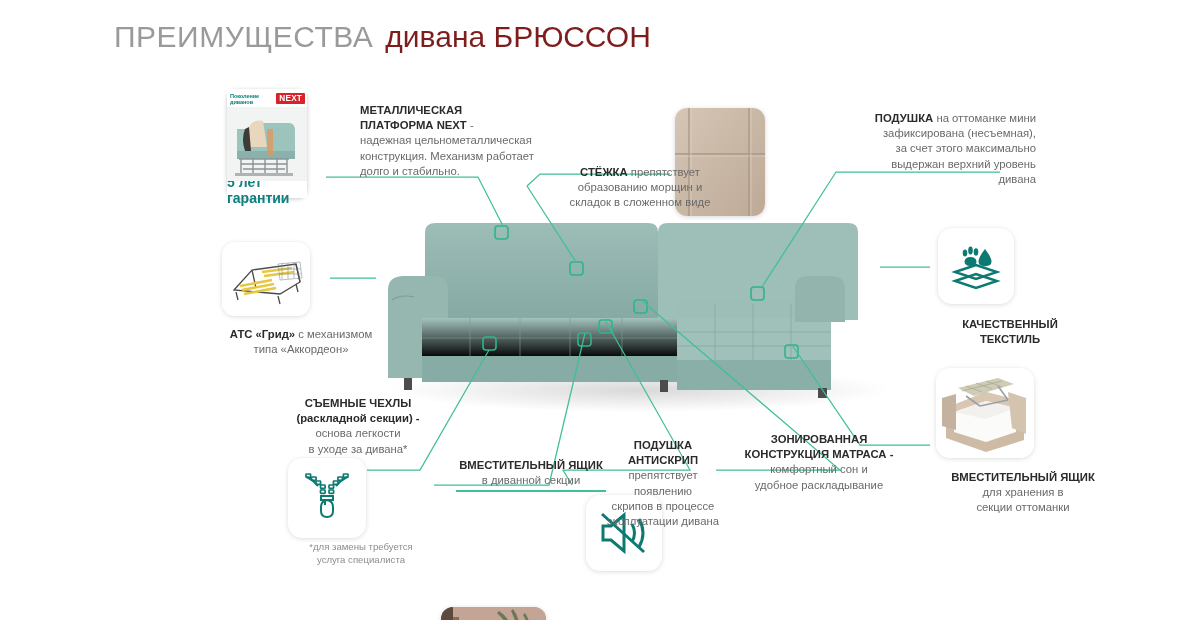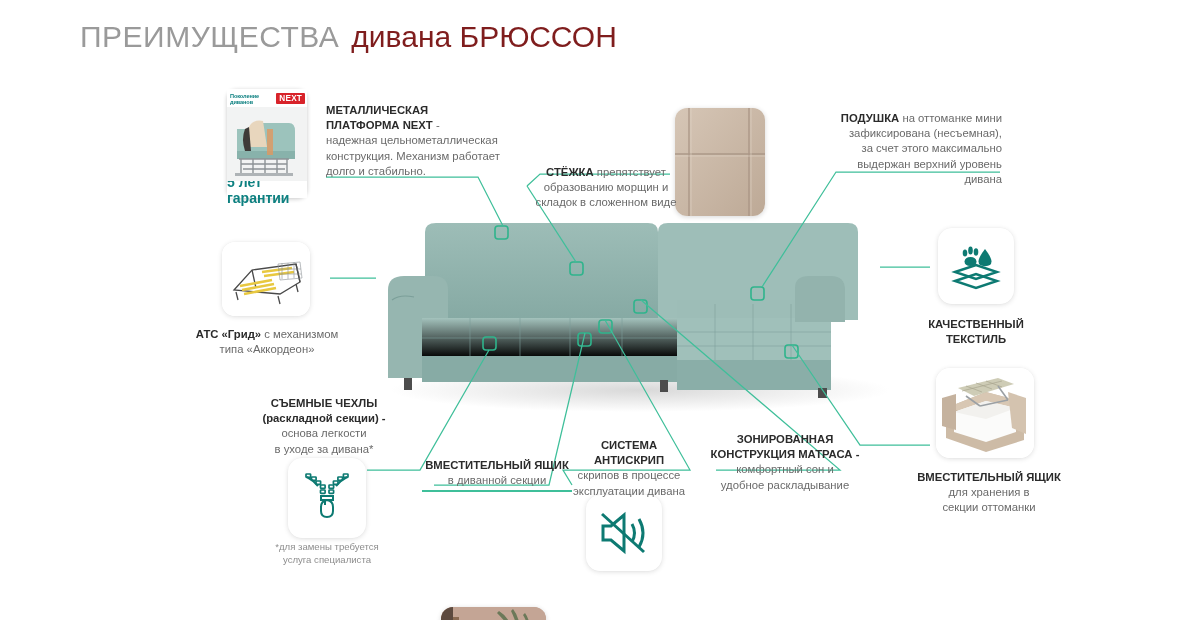--- a/index.html
+++ b/index.html
@@ -46,21 +46,21 @@
   .icard svg{display:block;}
   
   #grid-card{left:222px;top:242px;width:88px;height:74px;border-radius:13px;}
   #quilt-card{left:675px;top:108px;width:90px;height:108px;}
   #drawer-photo{left:441px;top:499px;width:105px;height:78px;}
   #ottoman-card{left:936px;top:368px;width:98px;height:90px;}
   
   #lines,#sofa{position:absolute;left:0;top:0;width:1200px;height:620px;}
   #lines{z-index:3;}
   #sofa{z-index:2;}
-  .txtblk{z-index:6;}
+  .txtblk{z-index:6;margin-left:34px;}
   .cardz{z-index:5;}
   .marker{fill:none;stroke:#2fb48c;stroke-width:1.6px;}
   .lead{fill:none;stroke:#3fbf9a;stroke-width:1.25px;}
 </style>
 </head>
 <body>
 
 <div class="abs txtblk" id="header">
   <div class="row">
     <span class="t1">ПРЕИМУЩЕСТВА</span>
@@ -362,21 +362,22 @@
     <circle cx="24" cy="66" r="1.6" fill="#9a9a9a"></circle>
     <g stroke="#8d9296" stroke-width="1.2">
       <path d="M20,48 V58"></path>
         <path d="M48,42 V52"></path>
         <path d="M78,46 V56"></path>
     </g>
   </svg>
 </div>
 
 <div class="abs txtblk callout ctr" id="c-squeak" style="left:566px;top:438px;width:126px;">
-  <div class="ttl">СИСТЕМА АНТИСКРИП</div>
+  <div class="ttl">ПОДУШКА АНТИСКРИП</div>
+  <div>препятствует появлению</div>
   <div>скрипов в процессе</div>
   <div>эксплуатации дивана</div>
 </div>
 <div class="abs cardz card icard" id="mute-card">
   <svg width="52" height="46" viewBox="0 0 52 46">
     <g fill="none" stroke="#0d7a72" stroke-width="3">
       <path d="M5,16 h8 L26,5 v36 L13,30 H5 Z"></path>
       <path d="M34,14 q5,9 0,18"></path>
       <path d="M41,9 q8,14 0,28"></path>
       <path d="M4,4 L46,42"></path>

